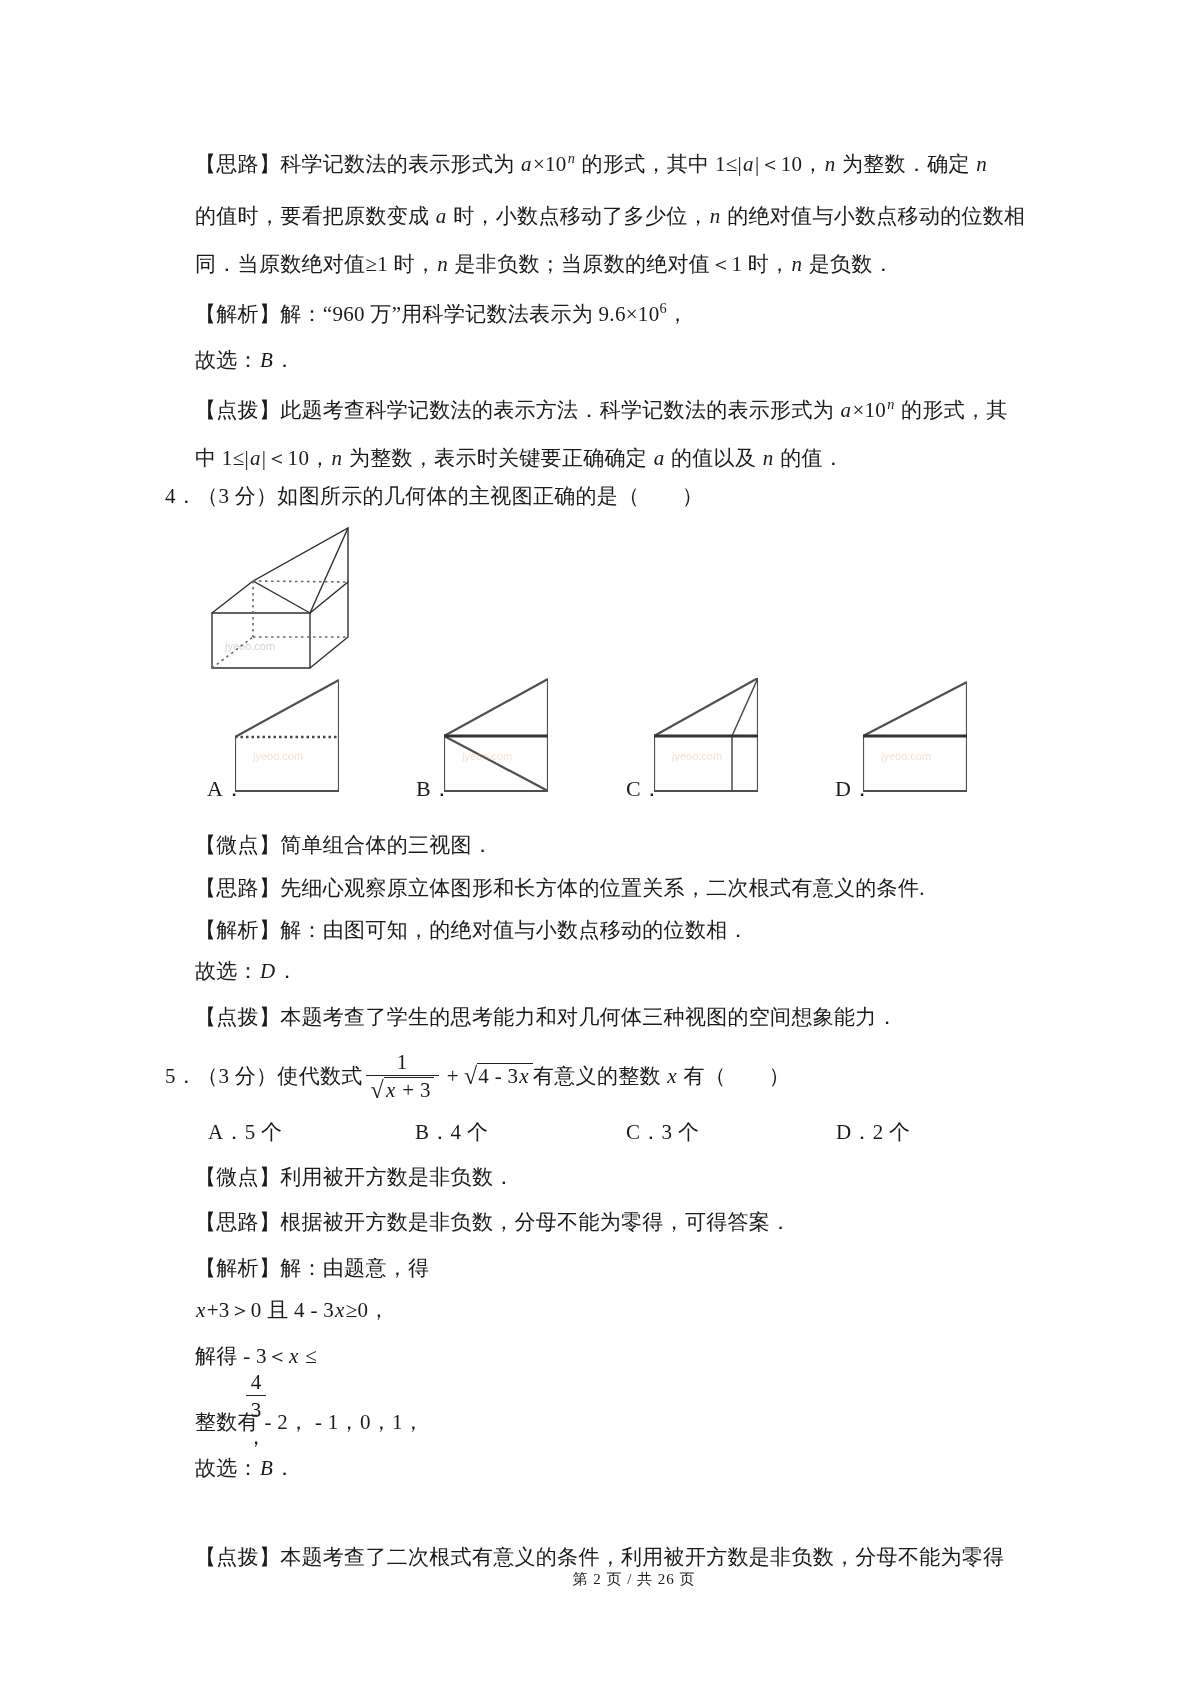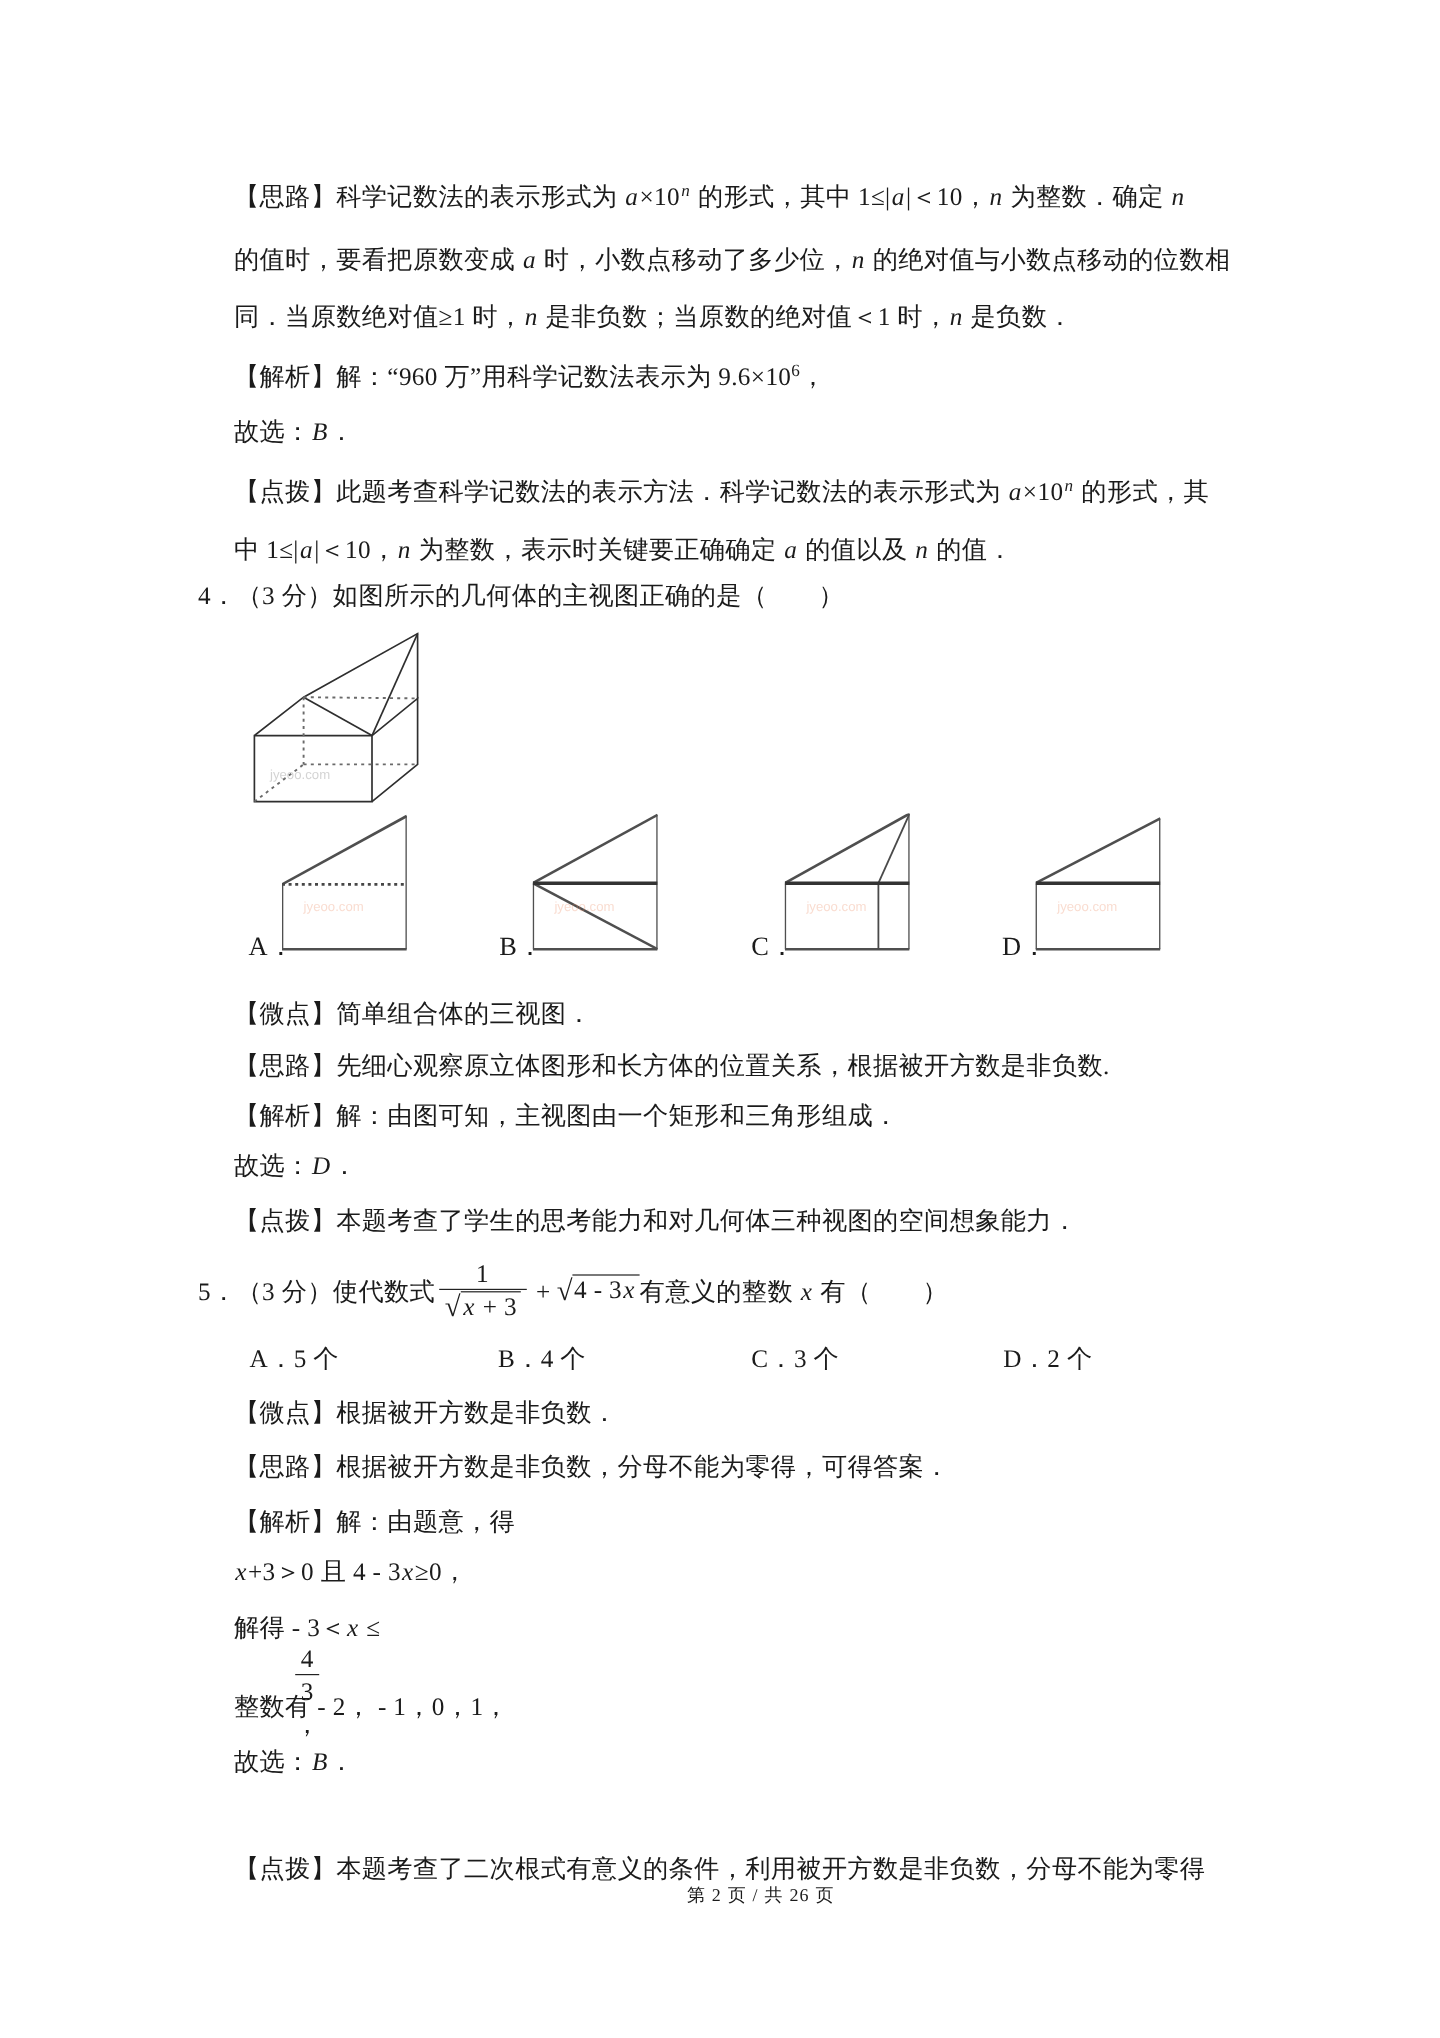--- a/index.html
+++ b/index.html
@@ -42,25 +42,25 @@
   <div id="lines">
       <div class="abs-line" style="left: 195px; top: 149px;">【思路】科学记数法的表示形式为 <span class="seg-i">a</span>×10<span class="seg-isup">n</span> 的形式，其中 1≤|<span class="seg-i">a</span>|＜10，<span class="seg-i">n</span> 为整数．确定 <span class="seg-i">n</span></div>
       <div class="abs-line" style="left: 195px; top: 201px;">的值时，要看把原数变成 <span class="seg-i">a</span> 时，小数点移动了多少位，<span class="seg-i">n</span> 的绝对值与小数点移动的位数相</div>
       <div class="abs-line" style="left: 195px; top: 249px;">同．当原数绝对值≥1 时，<span class="seg-i">n</span> 是非负数；当原数的绝对值＜1 时，<span class="seg-i">n</span> 是负数．</div>
       <div class="abs-line" style="left: 195px; top: 299px;">【解析】解：“960 万”用科学记数法表示为 9.6×10<span class="seg-sup">6</span>，</div>
       <div class="abs-line" style="left: 195px; top: 345px;">故选：<span class="seg-i">B</span>．</div>
       <div class="abs-line" style="left: 195px; top: 395px;">【点拨】此题考查科学记数法的表示方法．科学记数法的表示形式为 <span class="seg-i">a</span>×10<span class="seg-isup">n</span> 的形式，其</div>
       <div class="abs-line" style="left: 195px; top: 443px;">中 1≤|<span class="seg-i">a</span>|＜10，<span class="seg-i">n</span> 为整数，表示时关键要正确确定 <span class="seg-i">a</span> 的值以及 <span class="seg-i">n</span> 的值．</div>
       <div class="abs-line" style="left: 165px; top: 481px;">4．（3 分）如图所示的几何体的主视图正确的是（　　）</div>
       <div class="abs-line" style="left: 195px; top: 830px;">【微点】简单组合体的三视图．</div>
-      <div class="abs-line" style="left: 195px; top: 873px;">【思路】先细心观察原立体图形和长方体的位置关系，根据被开方数是非负数.</div>
-      <div class="abs-line" style="left: 195px; top: 915px;">【解析】解：由图可知，主视图由一个矩形和三角形组成．</div>
+      <div class="abs-line" style="left: 195px; top: 873px;">【思路】先细心观察原立体图形和长方体的位置关系，二次根式有意义的条件.</div>
+      <div class="abs-line" style="left: 195px; top: 915px;">【解析】解：由图可知，的绝对值与小数点移动的位数相．</div>
       <div class="abs-line" style="left: 195px; top: 956px;">故选：<span class="seg-i">D</span>．</div>
       <div class="abs-line" style="left: 195px; top: 1002px;">【点拨】本题考查了学生的思考能力和对几何体三种视图的空间想象能力．</div>
-      <div class="abs-line" style="left: 195px; top: 1162px;">【微点】根据被开方数是非负数．</div>
+      <div class="abs-line" style="left: 195px; top: 1162px;">【微点】利用被开方数是非负数．</div>
       <div class="abs-line" style="left: 195px; top: 1207px;">【思路】根据被开方数是非负数，分母不能为零得，可得答案．</div>
       <div class="abs-line" style="left: 195px; top: 1253px;">【解析】解：由题意，得</div>
       <div class="abs-line" style="left: 195px; top: 1295px;"><span class="seg-i">x</span>+3＞0 且 4 - 3<span class="seg-i">x</span>≥0，</div>
       <div class="abs-line" style="left: 195px; top: 1407px;">整数有 - 2，  - 1，0，1，</div>
       <div class="abs-line" style="left: 195px; top: 1453px;">故选：<span class="seg-i">B</span>．</div>
       <div class="abs-line" style="left: 195px; top: 1542px;">【点拨】本题考查了二次根式有意义的条件，利用被开方数是非负数，分母不能为零得</div>
     </div>
 
   <div class="fig" style="left:195px;top:518px;width:160px;height:158px;">
     <svg width="160" height="158" viewBox="0 0 160 158">

